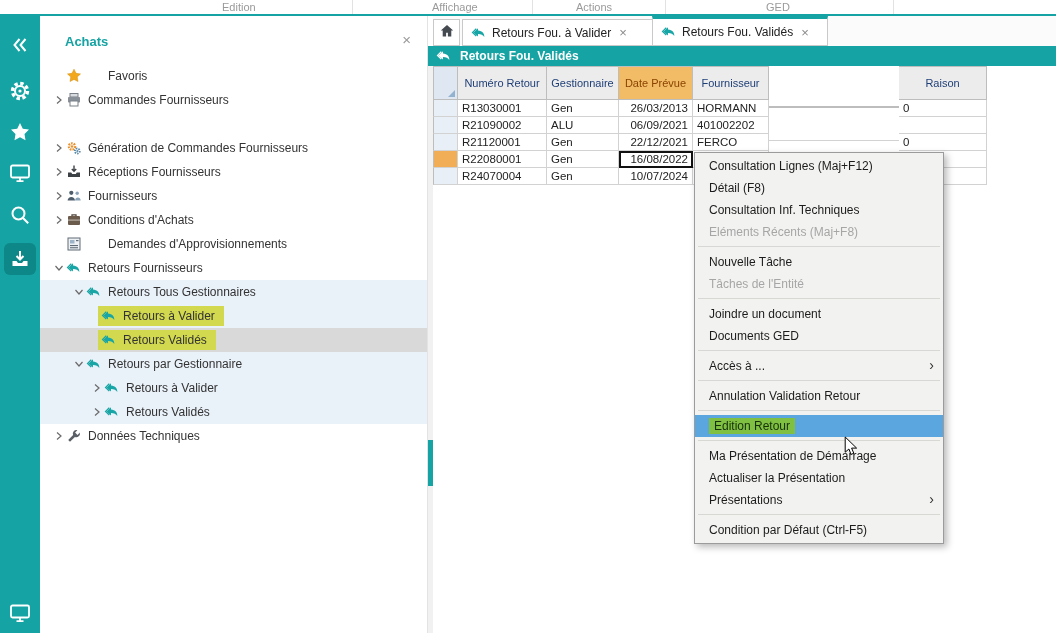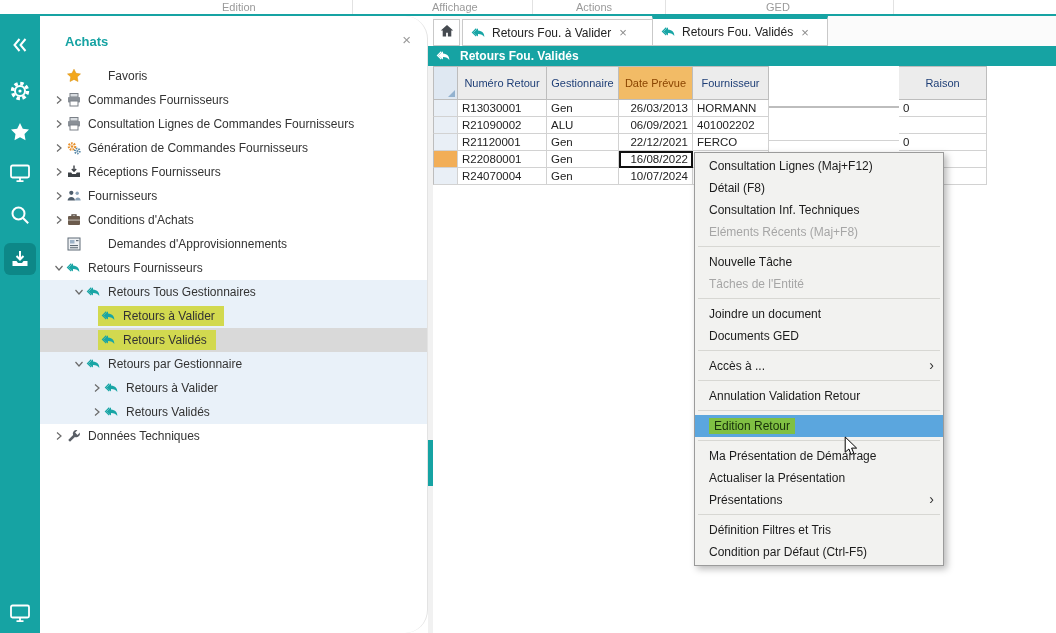--- a/index.html
+++ b/index.html
@@ -14,21 +14,21 @@
   .ribbon .vsep { position:absolute; top:0; height:14px; width:1px; background:#e2e2e2; }
   .topline { position:absolute; left:0; top:14px; width:1056px; height:2px; background:#16a3a3; }
 
   
   .rail { position:absolute; left:0; top:16px; width:40px; height:617px; background:#16a3a3; }
   .ric { position:absolute; left:0; width:40px; height:34px; display:flex; align-items:center; justify-content:center; color:#fff; }
   .ric svg { display:block; }
   .active-box { position:absolute; left:4px; width:32px; height:32px; background:#0d8787; border-radius:6px; }
 
   
-  .sidebar { position:absolute; left:40px; top:16px; width:388px; height:617px; background:#fff; border-right:1px solid #e3e3e3;border-radius:23px; }
+  .sidebar { position:absolute; left:40px; top:16px; width:388px; height:617px; background:#fff; border-right:1px solid #e3e3e3; }
   .sb-title { position:absolute; left:25px; top:18px; font-size:13px; font-weight:bold; color:#16a3a3; }
   .sb-close { position:absolute; right:16px; top:15px; color:#9a9a9a; font-size:15px; cursor:default; }
   .blue-band { position:absolute; left:0; top:264px; width:100%; height:144px; background:#e9f1f9; }
   .sel-band  { position:absolute; left:0; top:312px; width:100%; height:24px; background:#d9d9d9; }
   .t-item { position:absolute; left:0; width:100%; height:24px; display:flex; align-items:center; color:#333; }
   .t-item .exp { width:14px; display:flex; align-items:center; justify-content:center; flex:0 0 14px; }
   .t-item .ticon { width:16px; height:16px; margin-right:6px; flex:0 0 16px; display:flex; align-items:center; }
   .t-item .tlabel { white-space:nowrap; }
   .ind0e { padding-left:12px; }
   .ind0  { padding-left:26px;gap:20px; }
@@ -166,35 +166,20 @@
     <span class="ticon">
         <svg viewBox="0 0 16 16" width="16" height="16">
           <rect x="4" y="1.5" width="8" height="3.5" fill="#d9dde1" stroke="#7a8087"></rect>
           <rect x="2" y="5" width="12" height="5.5" rx="0.8" fill="#8a9097"></rect>
           <rect x="4" y="9" width="8" height="5" fill="#fff" stroke="#7a8087"></rect>
         </svg>
       </span>
     <span class="tlabel">Commandes Fournisseurs</span>
   </div>
 
-  <div class="t-item ind0e" style="top:96px">
-    <span class="exp">
-        <svg viewBox="0 0 8 10" width="8" height="10">
-          <path d="M2 1.5 6 5 2 8.5" fill="none" stroke="#6a6a6a" stroke-width="1.2"></path>
-        </svg>
-      </span>
-    <span class="ticon">
-        <svg viewBox="0 0 16 16" width="16" height="16">
-          <rect x="4" y="1.5" width="8" height="3.5" fill="#d9dde1" stroke="#7a8087"></rect>
-          <rect x="2" y="5" width="12" height="5.5" rx="0.8" fill="#8a9097"></rect>
-          <rect x="4" y="9" width="8" height="5" fill="#fff" stroke="#7a8087"></rect>
-        </svg>
-      </span>
-    <span class="tlabel">Consultation Lignes de Commandes Fournisseurs</span>
-  </div>
 
   <div class="t-item ind0e" style="top:120px">
     <span class="exp">
         <svg viewBox="0 0 8 10" width="8" height="10">
           <path d="M2 1.5 6 5 2 8.5" fill="none" stroke="#6a6a6a" stroke-width="1.2"></path>
         </svg>
       </span>
     <span class="ticon">
         <svg viewBox="0 0 16 16" width="16" height="16">
           <circle cx="6" cy="6.5" r="3.1" fill="none" stroke="#e8912d" stroke-width="2.4" stroke-dasharray="1.6 1.05"></circle>
@@ -525,23 +510,20 @@
     </div>
   <div class="mi">
       <span>Actualiser la Présentation</span>
     </div>
   <div class="mi">
       <span>Présentations</span>
       <span class="sub">›</span>
     </div>
   <div class="msep"></div>
   <div class="mi">
-      <span>Définition Filtres et Tris</span>
-    </div>
-  <div class="mi">
       <span>Condition par Défaut (Ctrl-F5)</span>
     </div>
 </div>
 
 <div class="cursor">
   <svg width="15" height="21" viewBox="0 0 15 21">
       <path d="M1.2 1v15.2l3.7-3.2 2.1 5.4 2.8-1.1-2.2-5.2h5z" fill="#fff" stroke="#000" stroke-width="1"></path>
     </svg>
 </div>
 

